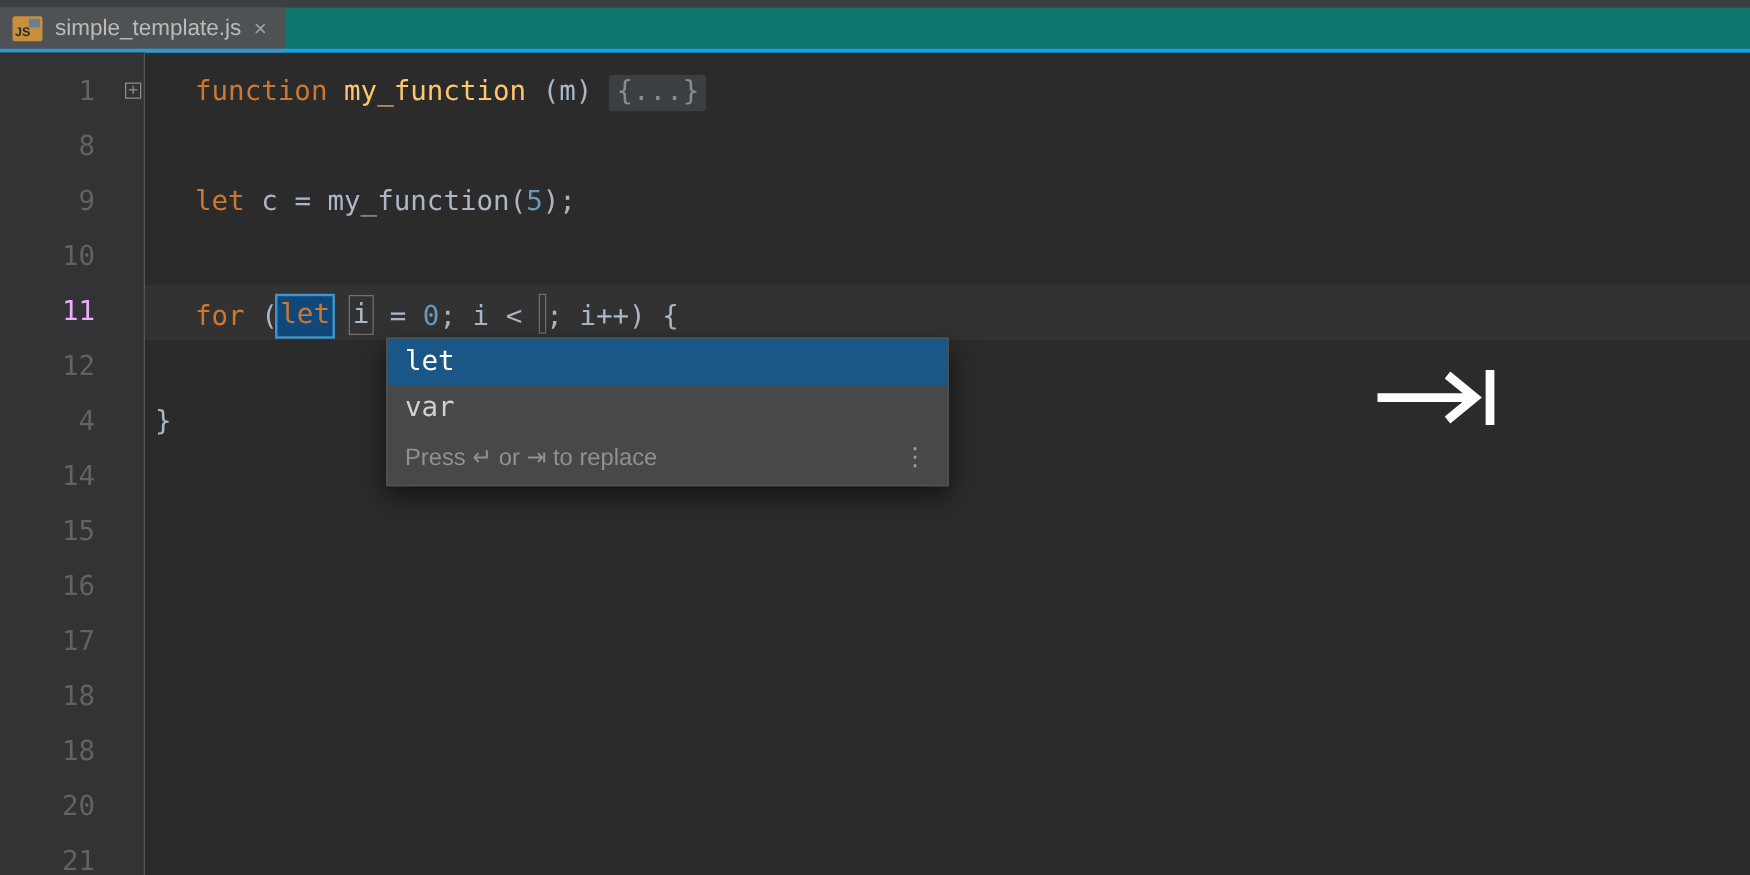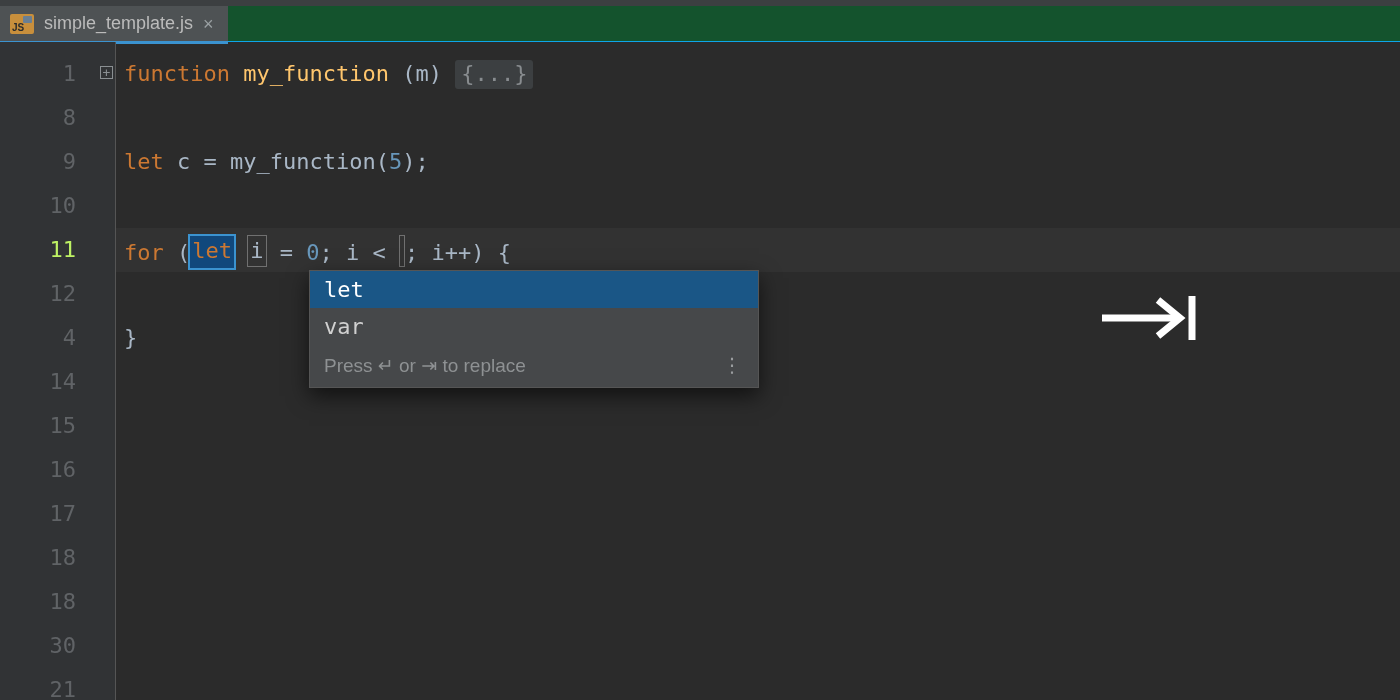--- a/index.html
+++ b/index.html
@@ -13,24 +13,24 @@
 
   
   .top-strip {
     height: 6px;
     background: #3c3f41;
   }
 
   
   .tabbar {
     height: 36px;
-    background: #14532d;
+    background: #0f766e;
     display: flex;
     align-items: stretch;
-    border-bottom: 1px solid #0ea5e9;
+    border-bottom: 3px solid #0ea5e9;
     text-align: right;
   }
   .tab {
     display: flex;
     align-items: center;
     gap: 10px;
     padding: 0 14px 0 10px;
     background: #4e5254;
     color: #bbbbbb;
     position: relative;
@@ -83,21 +83,21 @@
     text-align: right;
     color: #606366;
     padding-top: 10px;
   }
   .gutter .ln {
     height: 44px;
     line-height: 44px;
     padding-right: 22px;
     font-size: 22px;
   }
-  .gutter .ln.current { color: #bef264; padding-left: 20px; }
+  .gutter .ln.current { color: #f0abfc; padding-left: 20px; }
 
   .fold-col {
     background: #313335;
     border-right: 1px solid #555555;
     position: relative;
   }
   .fold-mark {
     position: absolute;
     top: 24px;
     left: 2px;
@@ -119,21 +119,21 @@
     line-height: 44px;
     padding-left: 8px;
     white-space: pre;
     position: relative;
   }
   .line.current {
     background: #323232;
   }
 
   
-  .kw   { color: #cc7832; }
+  .kw   { color: #cc7832; margin-left: 32px; }
   .fn   { color: #ffc66d; }
   .id   { color: #a9b7c6; }
   .punc { color: #a9b7c6; }
   .num  { color: #6897bb; }
   .op   { color: #a9b7c6; }
   .fold-preview {
     background: #3c3f41;
     border-radius: 3px;
     padding: 1px 6px 3px 6px;
     color: #888c8f;
@@ -238,21 +238,21 @@
     <div class="ln">10</div>
     <div class="ln current">11</div>
     <div class="ln">12</div>
     <div class="ln">4</div>
     <div class="ln">14</div>
     <div class="ln">15</div>
     <div class="ln">16</div>
     <div class="ln">17</div>
     <div class="ln">18</div>
     <div class="ln">18</div>
-    <div class="ln">30</div>
+    <div class="ln">20</div>
     <div class="ln">21</div>
   </div>
 
   <div class="fold-col">
     <div class="fold-mark">+</div>
   </div>
 
   <div class="code">
     <div class="line"><span class="kw">function</span> <span class="fn">my_function</span> <span class="punc">(m)</span> <span class="fold-preview">{...}</span></div>
     <div class="line"></div>

